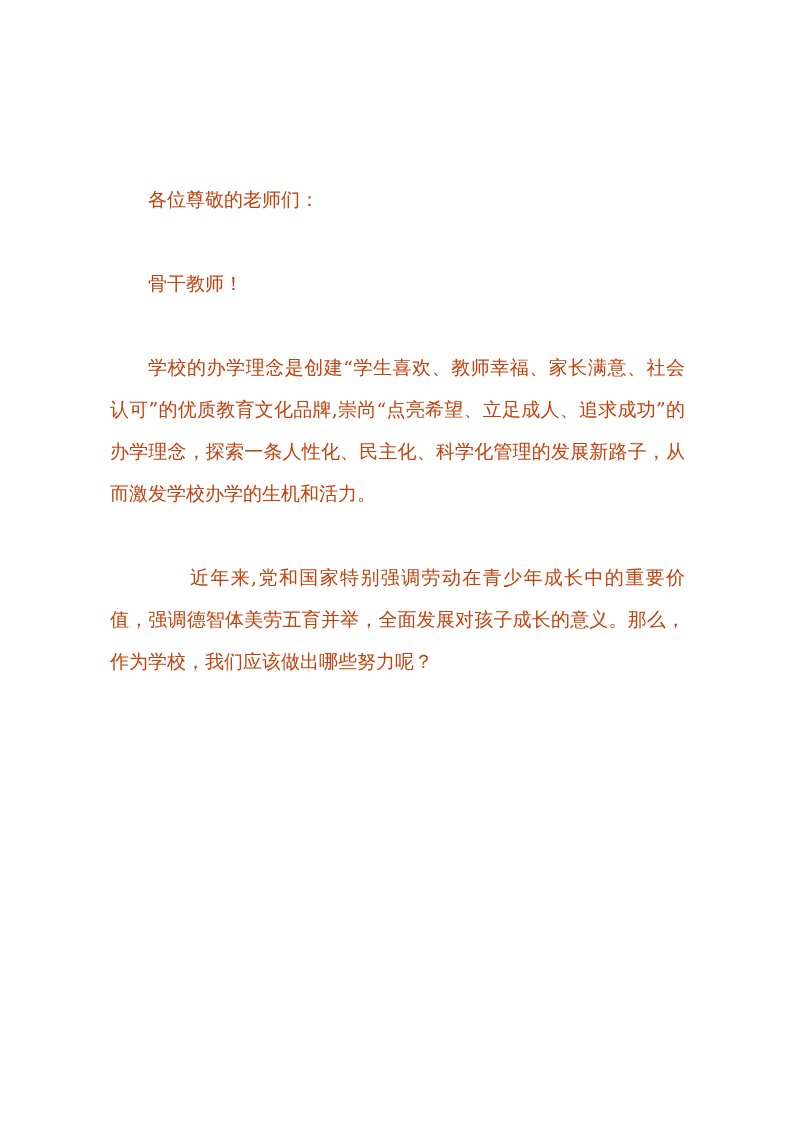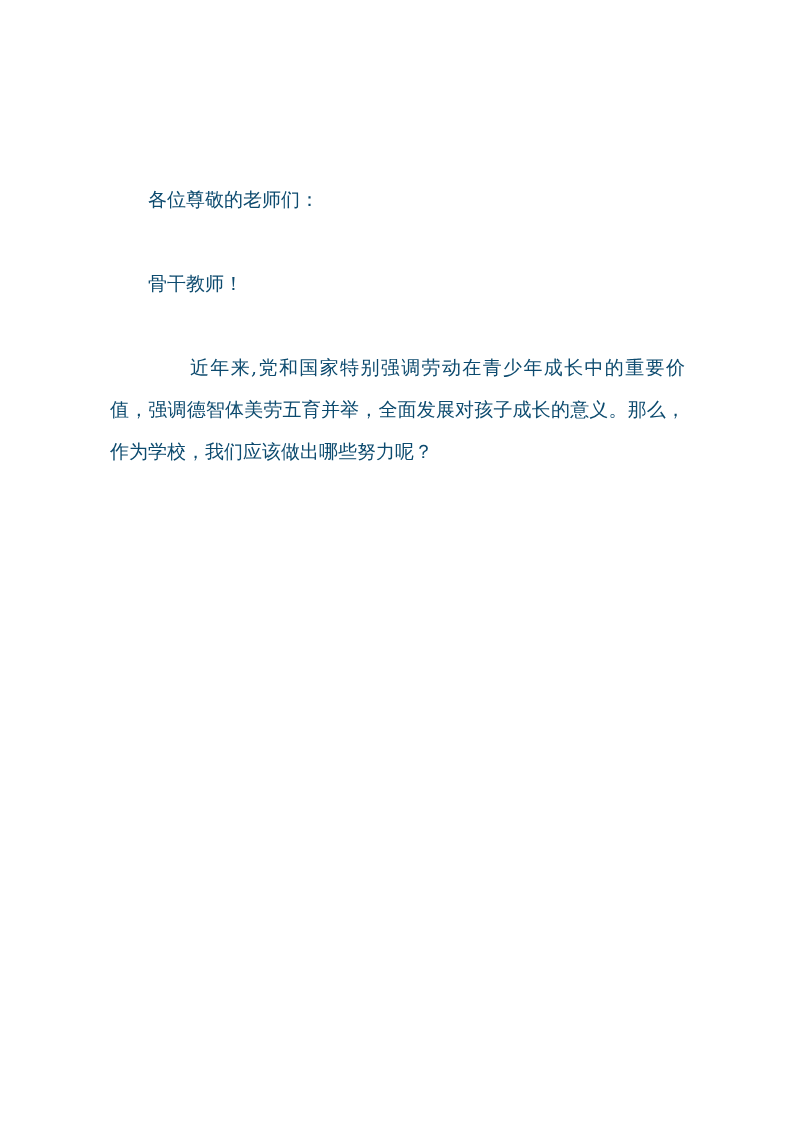--- a/index.html
+++ b/index.html
@@ -21,28 +21,29 @@
   .doc-body {
     width: 575px;
   }
   .para {
     margin: 0 0 42px 0;
     font-size: 19px;
     line-height: 42px;
     text-align: justify;
     text-justify: inter-ideograph;
     word-break: break-all;
-    color: #0c4a6e;
+    color: #c2410c;
   }
   .para:last-child { margin-bottom: 0; }
   .indent-normal { text-indent: 38px; }
   .indent-wide   { text-indent: 80px; }
 </style>
 </head>
 <body>
 
 <div class="page">
   <div class="doc-body" id="doc-body">
       <p class="para indent-normal">各位尊敬的老师们：</p>
       <p class="para indent-normal">骨干教师！</p>
+      <p class="para indent-normal">学校的办学理念是创建“学生喜欢、教师幸福、家长满意、社会认可”的优质教育文化品牌,崇尚“点亮希望、立足成人、追求成功”的办学理念，探索一条人性化、民主化、科学化管理的发展新路子，从而激发学校办学的生机和活力。</p>
       <p class="para indent-wide">近年来,党和国家特别强调劳动在青少年成长中的重要价值，强调德智体美劳五育并举，全面发展对孩子成长的意义。那么，作为学校，我们应该做出哪些努力呢？</p>
     </div>
 </div>
 
 </body></html>

